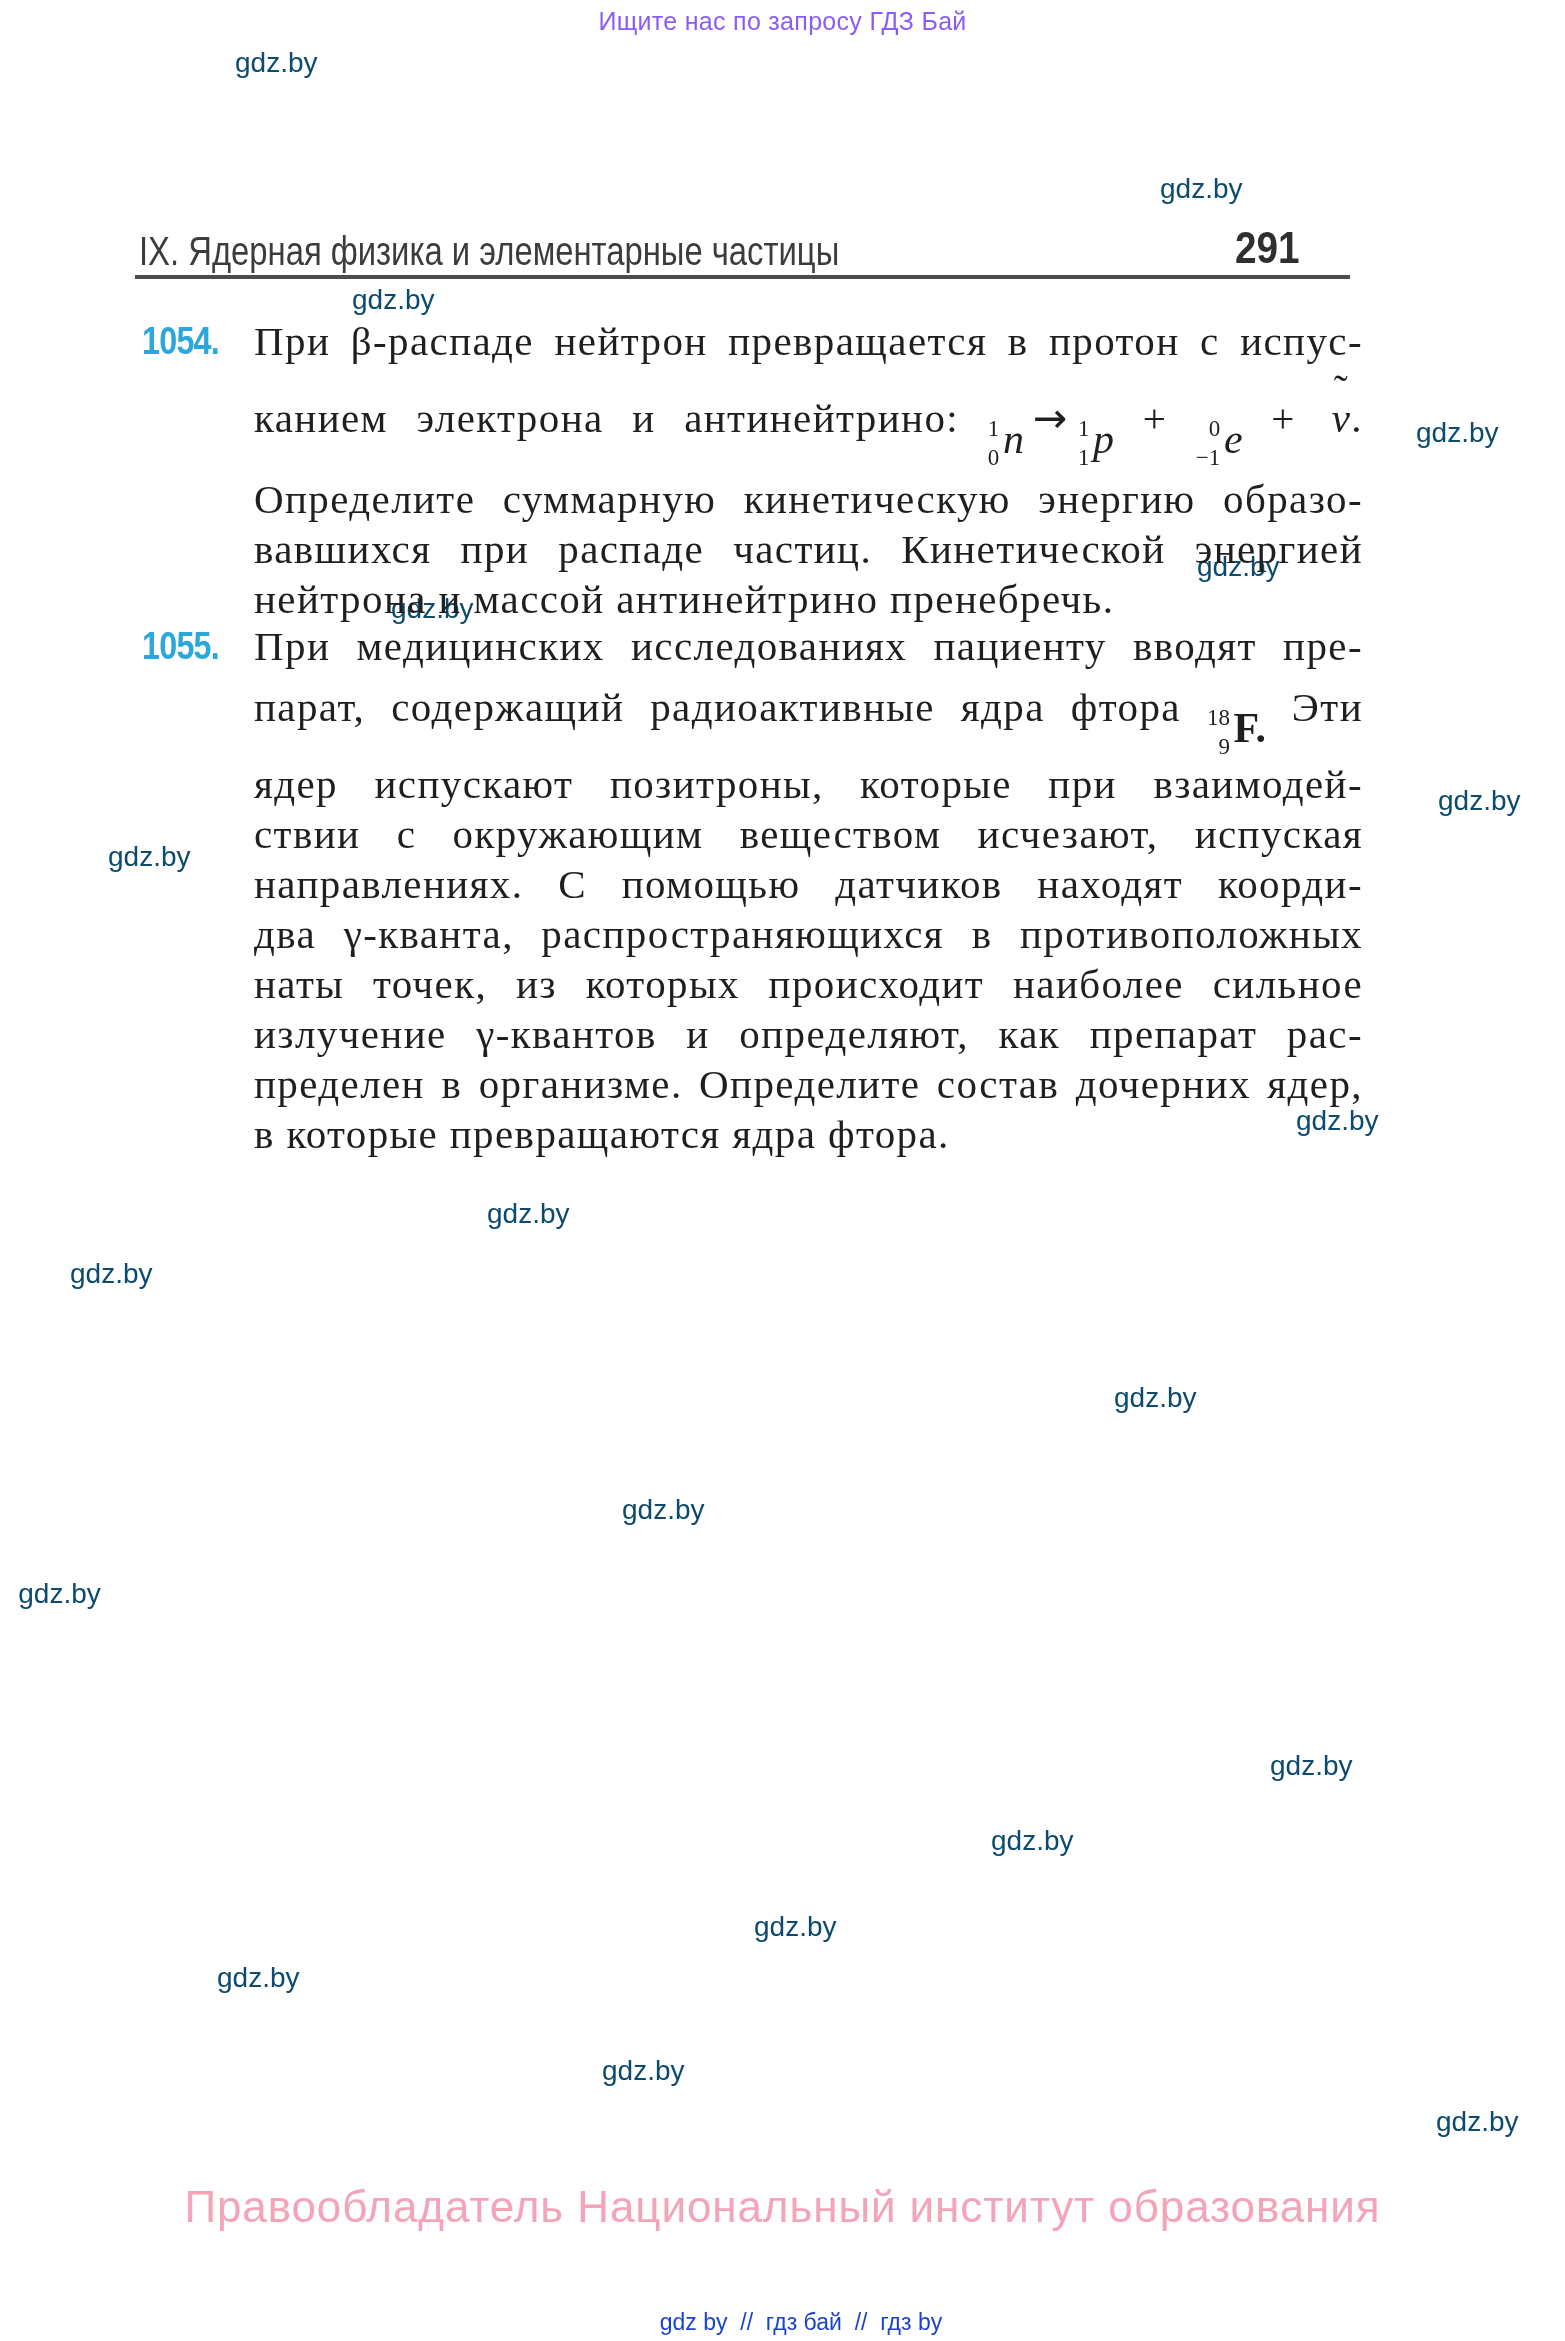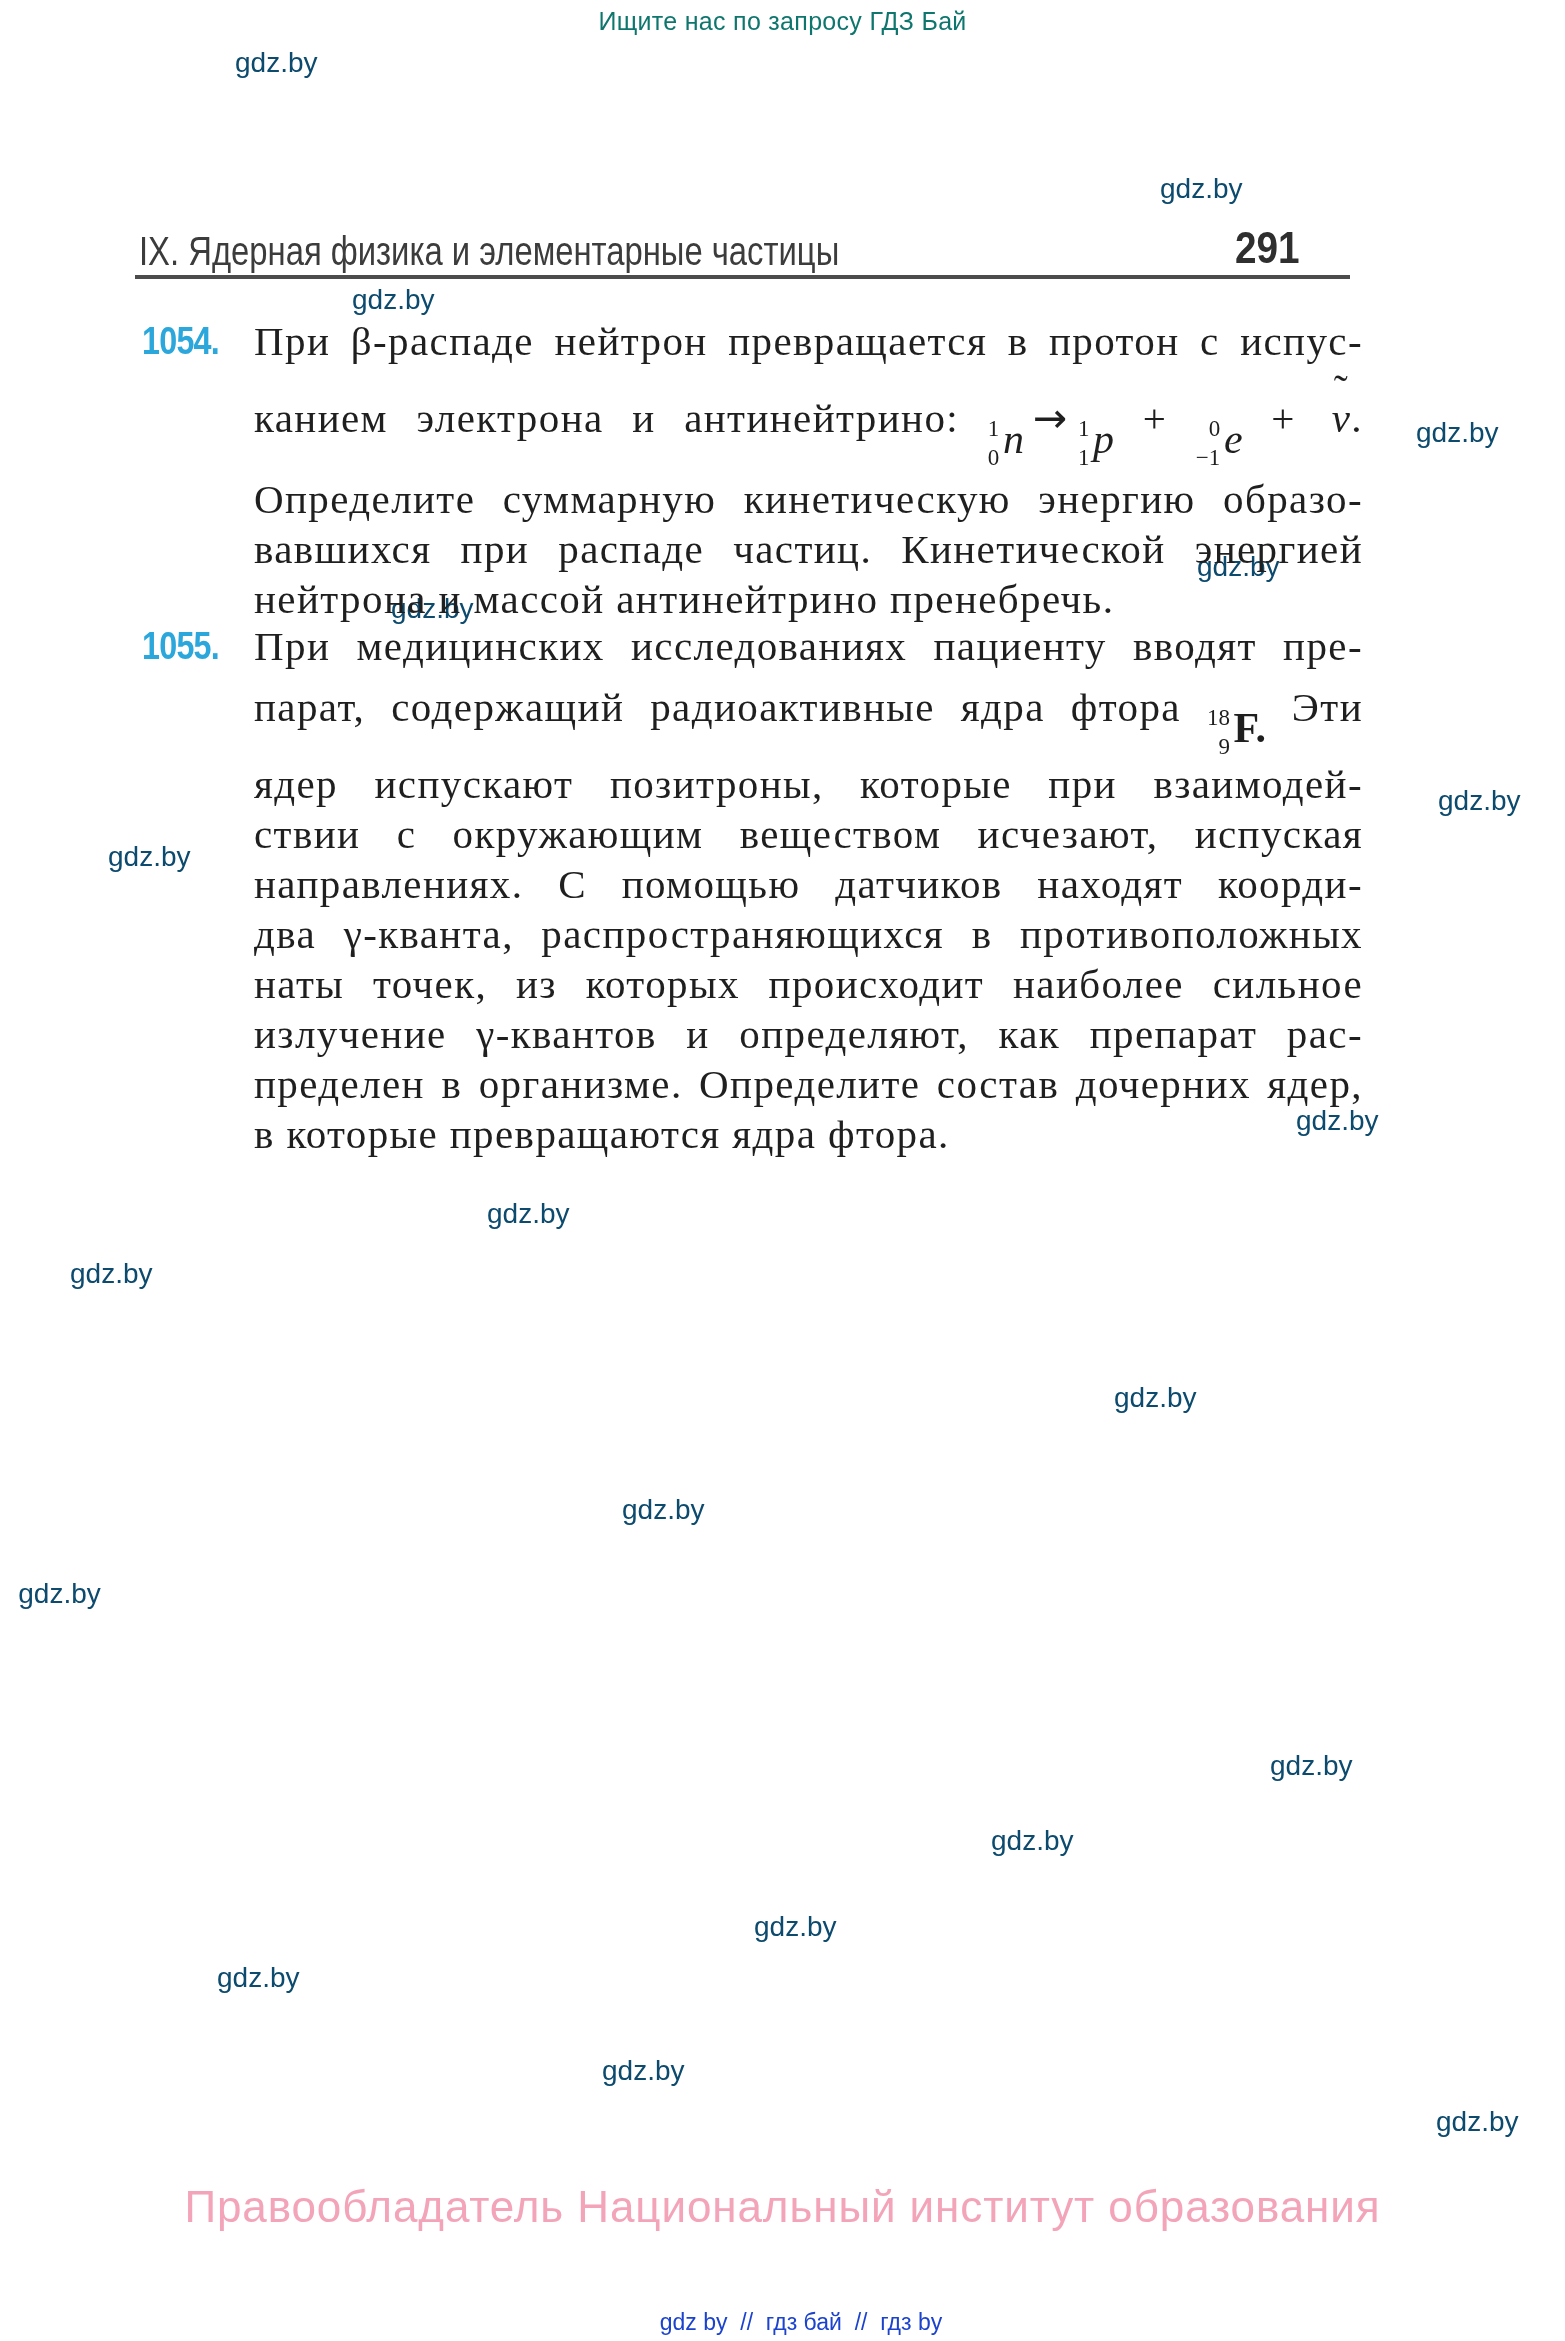--- a/index.html
+++ b/index.html
@@ -117,21 +117,21 @@
     font-size: 23px;
     white-space: pre;
     padding-left: 37px;
   }
 </style>
 </head>
 <body>
 
 <div class="page">
 
-  <div class="promo" style="color: #0f766e;">Ищите нас по запросу ГДЗ Бай</div>
+  <div class="promo" style="color: #8b5cf6;">Ищите нас по запросу ГДЗ Бай</div>
 
   <div id="wm-layer">
       <span class="wm" style="left: 235px; top: 48px;">gdz.by</span>
       <span class="wm" style="left: 1160px; top: 174px;">gdz.by</span>
       <span class="wm" style="left: 352px; top: 285px;">gdz.by</span>
       <span class="wm" style="left: 1416px; top: 418px;">gdz.by</span>
       <span class="wm" style="left: 1197px; top: 552px;">gdz.by</span>
       <span class="wm" style="left: 391px; top: 594px;">gdz.by</span>
       <span class="wm" style="left: 1438px; top: 786px;">gdz.by</span>
       <span class="wm" style="left: 108px; top: 842px;">gdz.by</span>

